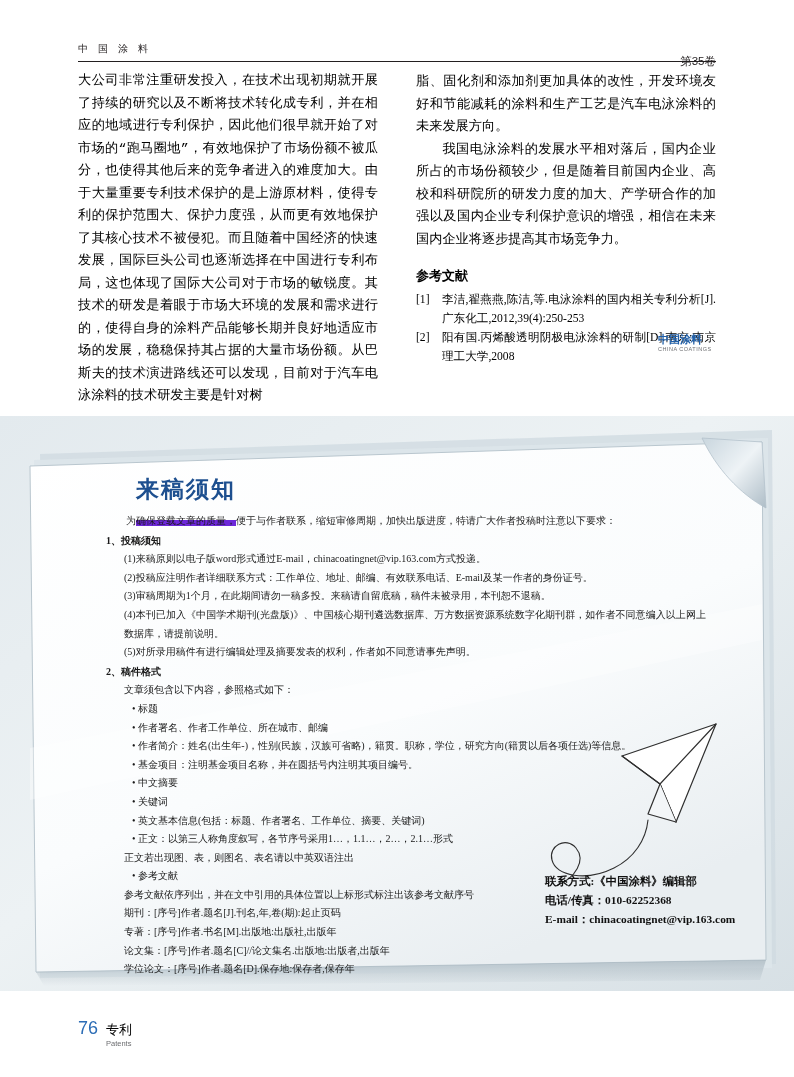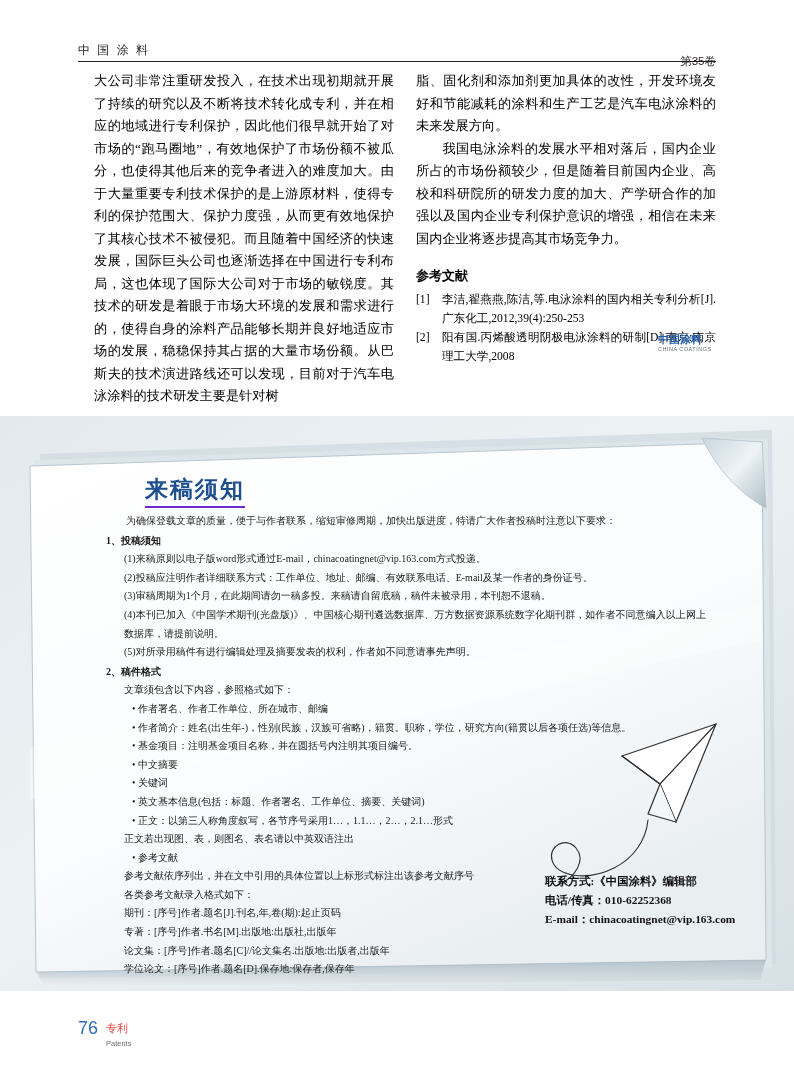--- a/index.html
+++ b/index.html
@@ -26,24 +26,24 @@
   
   .runhead {
     position: absolute;
     left: 78px; top: 42px;
     width: 638px;
     height: 22px;
   }
   .runhead .journal {
     position: absolute;
     left: 0; top: 0;
-    font-size: 12px;
+    font-size: 10px;
     letter-spacing: 2px;
     color: #231f20;
-    font-family: Liberation Sans, sans-serif;
+    font-family: Liberation Mono, monospace;
   }
   .runhead .vol {
     position: absolute;
     right: 0; top: 0;
     font-size: 11.5px;
     color: #231f20;
     font-family: "Liberation Sans", sans-serif;
     margin-top: 12px;
   }
   .runhead .rule {
@@ -65,21 +65,21 @@
     top: 0;
     width: 300px;
     font-size: 13.2px;
     line-height: 22.5px;
     text-align: justify;
     text-justify: inter-ideograph;
     color: #000;
     font-family: "Liberation Serif", "DejaVu Serif", serif;
   }
   .col p { margin: 0; }
-  .col.left { left: 16px; }
+  .col.left { left: 0; font-family: Liberation Mono, monospace; }
   .col.right { left: 338px; }
   .indent2 { text-indent: 2em; }
 
   .refs-title {
     margin-top: 16px;
     font-size: 13px;
     font-weight: bold;
     line-height: 20px;
   }
   .ref-list {
@@ -146,23 +146,22 @@
     position: absolute;
     left: 136px;
     top: 66px;
     font-size: 23px;
     font-weight: bold;
     color: #1d4f8f;
     font-family: "Liberation Sans", sans-serif;
     letter-spacing: 2px;
   }
   .notice-title .u {
-    border-bottom: 2px solid #6d28d9;
-    padding-bottom: 4px;
-    margin-left: 9px;
+    border-bottom: 6px solid #6d28d9;
+    padding-bottom: 18px;
   }
 
   .nt-body {
     position: absolute;
     left: 106px;
     top: 104px;
     width: 600px;
     font-size: 10px;
     line-height: 18.6px;
     color: #1a1a1a;
@@ -209,22 +208,22 @@
   .footer .pagenum {
     position: absolute;
     left: 0; top: 0;
     font-size: 18px;
     color: #2b6cb5;
     font-family: "Liberation Sans", sans-serif;
   }
   .footer .cat-cn {
     position: absolute;
     left: 28px; top: 3px;
-    font-size: 11px;
-    color: #ef4444;
+    font-size: 13px;
+    color: #000000;
     font-family: Liberation Sans, sans-serif;
   }
   .footer .cat-en {
     position: absolute;
     left: 28px; top: 21px;
     font-size: 7.5px;
     color: #6d6e71;
     font-family: "Liberation Sans", sans-serif;
   }
 </style>
@@ -330,31 +329,31 @@
         <div class="sec">1、投稿须知</div>
         <div class="li">(1)来稿原则以电子版word形式通过E-mail，chinacoatingnet@vip.163.com方式投递。</div>
         <div class="li">(2)投稿应注明作者详细联系方式：工作单位、地址、邮编、有效联系电话、E-mail及某一作者的身份证号。</div>
         <div class="li">(3)审稿周期为1个月，在此期间请勿一稿多投。来稿请自留底稿，稿件未被录用，本刊恕不退稿。</div>
         <div class="li">(4)本刊已加入《中国学术期刊(光盘版)》、中国核心期刊遴选数据库、万方数据资源系统数字化期刊群，如作者不同意编入以上网上数据库，请提前说明。</div>
         <div class="li">(5)对所录用稿件有进行编辑处理及摘要发表的权利，作者如不同意请事先声明。</div>
 
         <div class="sec">2、稿件格式</div>
         <div class="plain">文章须包含以下内容，参照格式如下：</div>
 
+        <div class="bullet">• 标题</div>
         <div class="bullet">• 作者署名、作者工作单位、所在城市、邮编</div>
         <div class="bullet">• 作者简介：姓名(出生年-)，性别(民族，汉族可省略)，籍贯。职称，学位，研究方向(籍贯以后各项任选)等信息。</div>
         <div class="bullet">• 基金项目：注明基金项目名称，并在圆括号内注明其项目编号。</div>
         <div class="bullet">• 中文摘要</div>
         <div class="bullet">• 关键词</div>
         <div class="bullet">• 英文基本信息(包括：标题、作者署名、工作单位、摘要、关键词)</div>
         <div class="bullet">• 正文：以第三人称角度叙写，各节序号采用1…，1.1…，2…，2.1…形式</div>
         <div class="plain">正文若出现图、表，则图名、表名请以中英双语注出</div>
         <div class="bullet">• 参考文献</div>
         <div class="plain">参考文献依序列出，并在文中引用的具体位置以上标形式标注出该参考文献序号</div>
-        <div class="plain">各类参考文献录入格式如下：</div>
 
         <div class="ref-fmt">期刊：[序号]作者.题名[J].刊名,年,卷(期):起止页码</div>
         <div class="ref-fmt">专著：[序号]作者.书名[M].出版地:出版社,出版年</div>
         <div class="ref-fmt">论文集：[序号]作者.题名[C]//论文集名.出版地:出版者,出版年</div>
         <div class="ref-fmt">学位论文：[序号]作者.题名[D].保存地:保存者,保存年</div>
 
       </div>
 
       <div class="contact">
         <div>联系方式:《中国涂料》编辑部</div>

